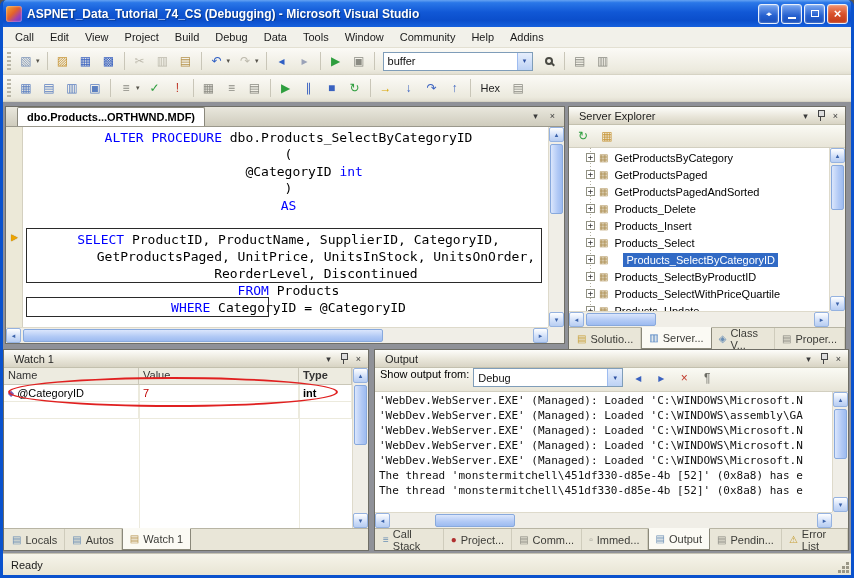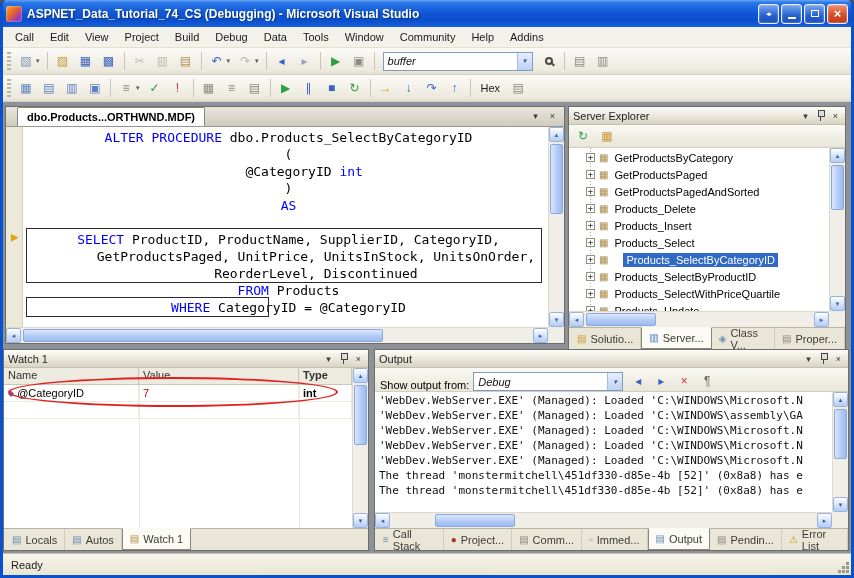--- a/index.html
+++ b/index.html
@@ -34,31 +34,31 @@
   #toolbar-main{top:48px;} #toolbar-debug{top:75px;}
   .grip{width:4px;height:18px;margin:0 4px 0 1px;flex:none;
      background:repeating-linear-gradient(180deg,#b9b6a7 0 2px,transparent 2px 4px);}
   .tb-items{display:flex;align-items:center;gap:1px;}
   .tb-btn{width:22px;height:20px;display:flex;align-items:center;justify-content:center;border-radius:2px;}
   .tb-btn .glyph{font-size:12px;line-height:1;}
   .tb-btn.disabled .glyph{color:#bcb9ac !important;}
   .tb-sep{width:1px;height:18px;background:#c9c6b8;margin:0 3px;}
   .tb-arrow{font-size:7px;color:#55524a;margin:0 3px 0 -2px;}
   .tb-label{font-size:11px;padding:2px 6px;color:#222;}
-  .tb-combo{width:150px;height:19px;background:#fff;border:1px solid #7f9db9;display:flex;align-items:center;margin:0 4px;font-style:italic;}
+  .tb-combo{width:150px;height:19px;background:#fff;border:1px solid #7f9db9;display:flex;align-items:center;margin:0 4px;}
   .combo-text{flex:1;font-size:11px;padding-left:4px;color:#111;}
   .combo-btn{width:15px;height:100%;border-left:1px solid #9ebcf0;color:#2b4fa0;font-size:7px;
      background:linear-gradient(180deg,#e6eefc,#bdd2f5);display:flex;align-items:center;justify-content:center;}
   .mag{width:8px;height:8px;border:2px solid #4a4a44;border-radius:50%;position:relative;}
   .mag::after{content:"";position:absolute;width:5px;height:2px;background:#4a4a44;right:-4px;bottom:-2px;transform:rotate(45deg);}
   
   .dock{position:absolute;left:0;top:102px;right:0;bottom:22px;background:#8f9198;}
   .panel{position:absolute;background:#fff;border:1px solid #6f6e66;}
   
-  .tw-title{position:absolute;left:0;top:0;right:0;height:18px;display:flex;align-items:center;padding:0 2px 0 4px;
+  .tw-title{position:absolute;left:0;top:0;right:0;height:18px;display:flex;align-items:center;padding:0 2px 0 10px;
      font-size:11px;color:#1e1e1e;border-bottom:1px solid #c3c0ae;
      background:linear-gradient(180deg,#fdfdfa 0%,#e9e6da 55%,#d8d4c4 100%);}
   .tw-title .t{flex:1;}
   .tw-btn{width:15px;height:14px;display:flex;align-items:center;justify-content:center;font-size:9px;color:#3a3a3a;}
   .pin{position:relative;width:9px;height:11px;display:inline-block;}
   .pin::before{content:"";position:absolute;left:2px;top:0;width:5px;height:5px;border:1px solid #444;background:#ddd;}
   .pin::after{content:"";position:absolute;left:4px;top:7px;width:1px;height:4px;background:#444;}
   
   .panel.editor{left:2px;top:4px;width:560px;height:238px;}
   .doc-tabstrip{position:absolute;left:0;top:0;right:0;height:20px;display:flex;align-items:flex-end;
@@ -112,21 +112,21 @@
   .watch-rows{position:absolute;left:0;top:35px;right:16px;bottom:22px;background:#fff;overflow:hidden;}
   .grid-line{position:absolute;top:35px;bottom:22px;width:1px;background:#eceadd;z-index:1;}
   .wrow{display:flex;height:17px;border-bottom:1px solid #eceadd;font-size:11px;}
   .wcell{padding:1px 4px;display:flex;align-items:center;gap:3px;overflow:hidden;border-right:1px solid #eceadd;}
   .wcell.changed{color:var(--chg,#c00000);}
   .watch-icon{color:#7a5ab5;font-size:8px;}
   .red-ellipse{position:absolute;left:4px;top:27px;width:330px;height:30px;border:2px solid var(--ann,#e02020);
      border-radius:50%;z-index:5;pointer-events:none;}
   
   .panel.output{left:371px;top:247px;width:475px;height:202px;}
-  .out-toolbar{position:absolute;left:0;top:18px;right:0;height:24px;display:flex;align-items:flex-end;gap:4px;padding:0 5px;
+  .out-toolbar{position:absolute;left:0;top:18px;right:0;height:24px;display:flex;align-items:flex-start;gap:4px;padding:0 5px;
      font-size:11px;background:linear-gradient(180deg,#fafaf4,#e8e5d8);border-bottom:1px solid #d2cfc0;}
   .out-lines{position:absolute;left:0;top:42px;right:16px;bottom:38px;background:#fff;overflow:hidden;padding-top:2px;}
   .out-line{height:15px;white-space:pre;font-family:"DejaVu Sans Mono",monospace;font-size:11px;padding-left:4px;color:#111;}
   
   .statusbar{position:absolute;left:0;right:0;bottom:0;height:22px;background:linear-gradient(180deg,#f6f4ea,#e8e5d4);
      border-top:1px solid #c5c2b2;display:flex;align-items:center;padding-left:8px;font-size:11px;color:#1a1a1a;}
   .resize-grip{position:absolute;right:2px;bottom:2px;width:12px;height:12px;}
   .resize-grip::before{content:"";position:absolute;right:0;bottom:0;width:3px;height:3px;background:#9a9786;
      box-shadow:-4px 0 #9a9786,0 -4px #9a9786,-8px 0 #9a9786,-4px -4px #9a9786,0 -8px #9a9786;}
 </style>

